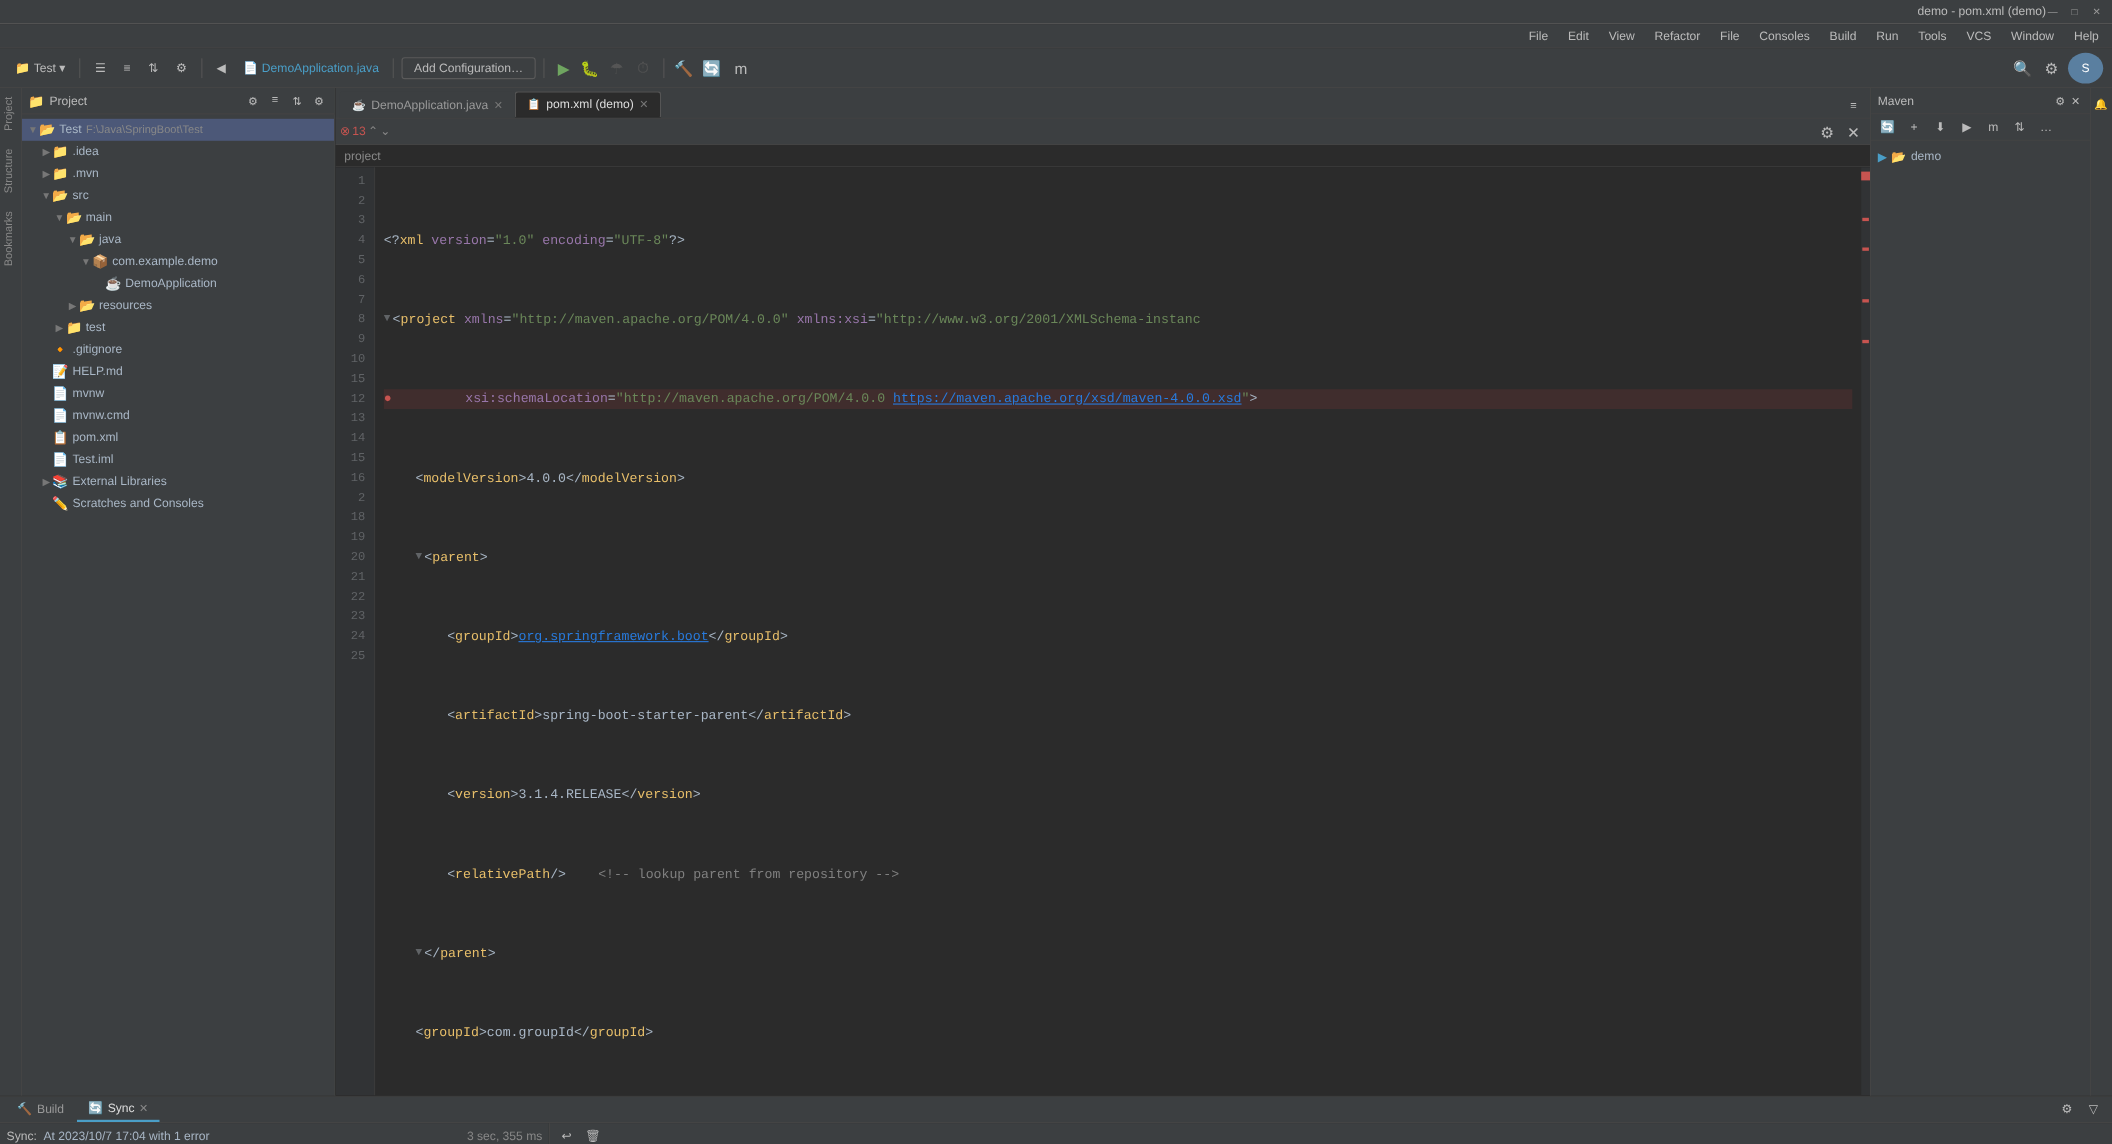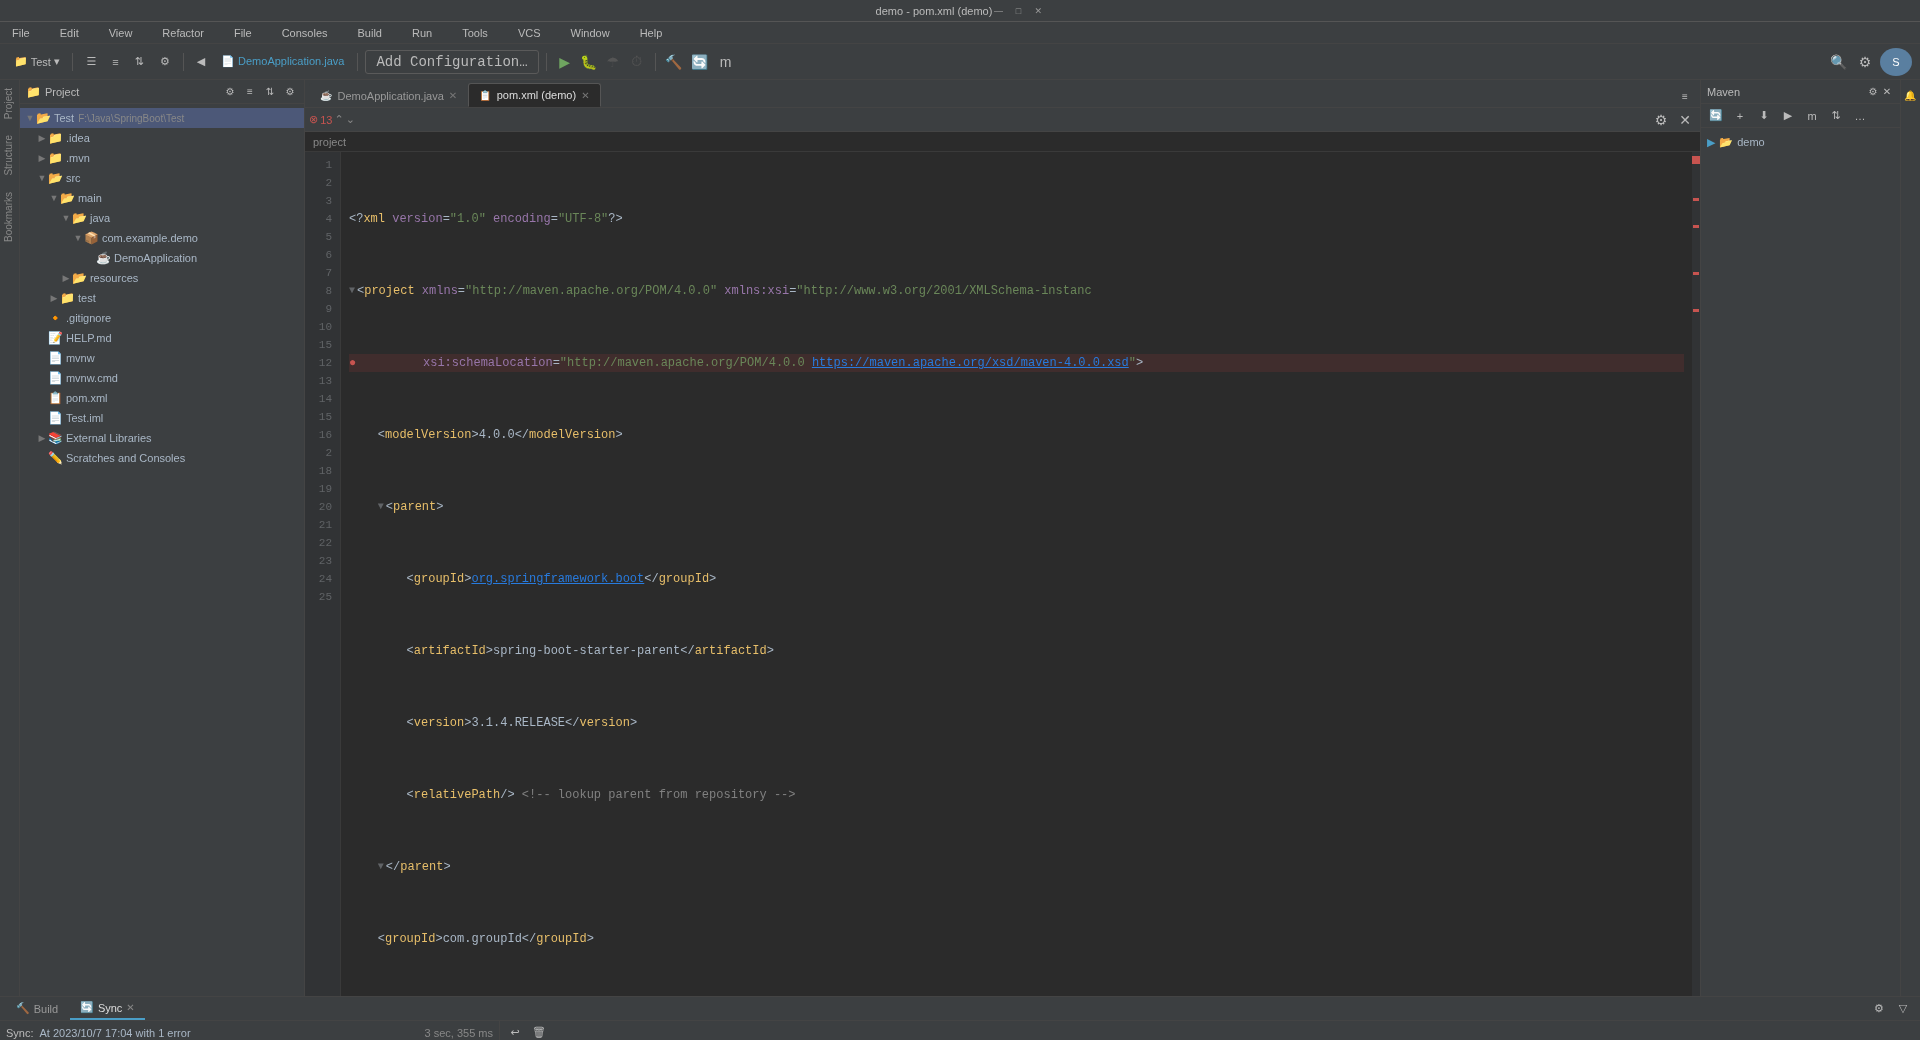--- a/index.html
+++ b/index.html
@@ -12,41 +12,42 @@
       height: 1040px;
       overflow: hidden;
     }
 
     
     #title-bar {
       height: 22px;
       background: #3c3f41;
       display: flex;
       align-items: center;
-      justify-content: center;
+      justify-content: flex-end;
       padding: 0 8px;
       border-bottom: 1px solid #555;
     }
     #title-bar .title { font-size: 11px; color: #bbb; }
     #title-bar .window-controls { display: flex; gap: 8px; }
     #title-bar .window-controls span {
       width: 12px; height: 12px;
       display: inline-flex; align-items: center; justify-content: center;
       font-size: 9px; color: #999; cursor: pointer;
     }
 
     
     #menu-bar {
       height: 22px;
       background: #3c3f41;
       display: flex;
       align-items: center;
       padding: 0 4px;
       border-bottom: 1px solid #444;
-      gap: 14px;
+      gap: 2px;
+      justify-content: flex-end;
     }
     #menu-bar span {
       padding: 2px 8px;
       font-size: 11px;
       color: #bbb;
       cursor: pointer;
     }
 
     
     #toolbar {
@@ -73,22 +74,21 @@
     }
     .toolbar-sep { width: 1px; height: 18px; background: #555; margin: 0 3px; }
     .toolbar-spacer { flex: 1; }
     #add-config-btn {
       background: transparent;
       border: 1px solid #5a5a5a;
       color: #bbb;
       padding: 3px 10px;
       border-radius: 3px;
       cursor: pointer;
-      font-size: 14px;
-      font-family: Liberation Mono, monospace;
+      font-size: 11px;
     }
 
     
     .run-controls { display: flex; align-items: center; gap: 2px; }
     .icon-btn {
       width: 22px; height: 22px;
       display: inline-flex; align-items: center; justify-content: center;
       cursor: pointer; border-radius: 2px; color: #bbb; font-size: 14px;
     }
     .icon-btn.green { color: #6fa560; }
@@ -217,21 +217,21 @@
     }
     .ln { height: 18px; display: flex; align-items: center; justify-content: flex-end; }
     .code-line { height: 18px; display: flex; align-items: center; }
 
     
     .xml-tag { color: #e8bf6a; }
     .xml-attr { color: #9876aa; }
     .xml-val { color: #6a8759; }
     .xml-text { color: #a9b7c6; }
     .xml-ns { color: #9876aa; }
-    .xml-comment { color: #808080; }
+    .xml-comment { color: #808080; margin-left: 22px; }
     .xml-url { color: #287bde; text-decoration: underline; }
     .fold-icon { color: #606366; margin-right: 2px; cursor: pointer; font-size: 10px; }
     .error-line { background: rgba(188, 63, 60, 0.15); }
     .warning-dot { color: #c75450; margin-right: 2px; }
 
     
     #maven-panel {
       width: 200px;
       background: #3c3f41;
       border-left: 1px solid #444;

